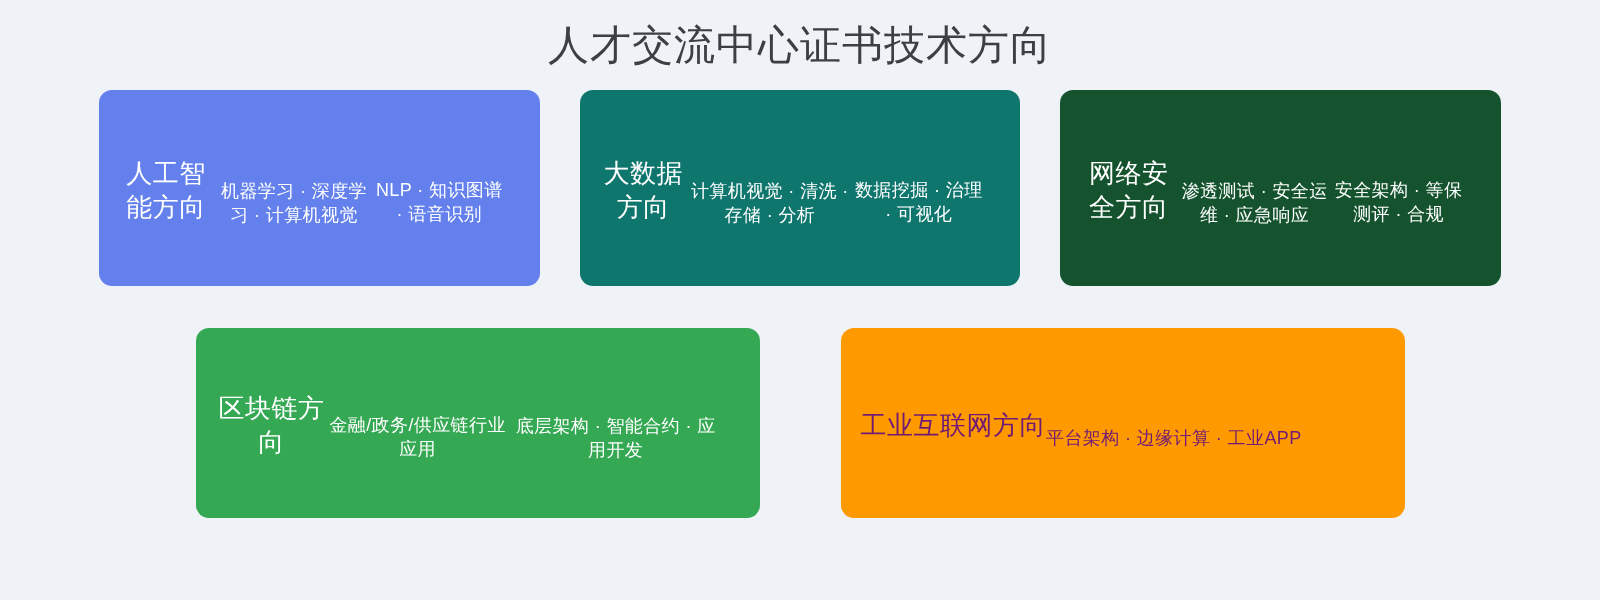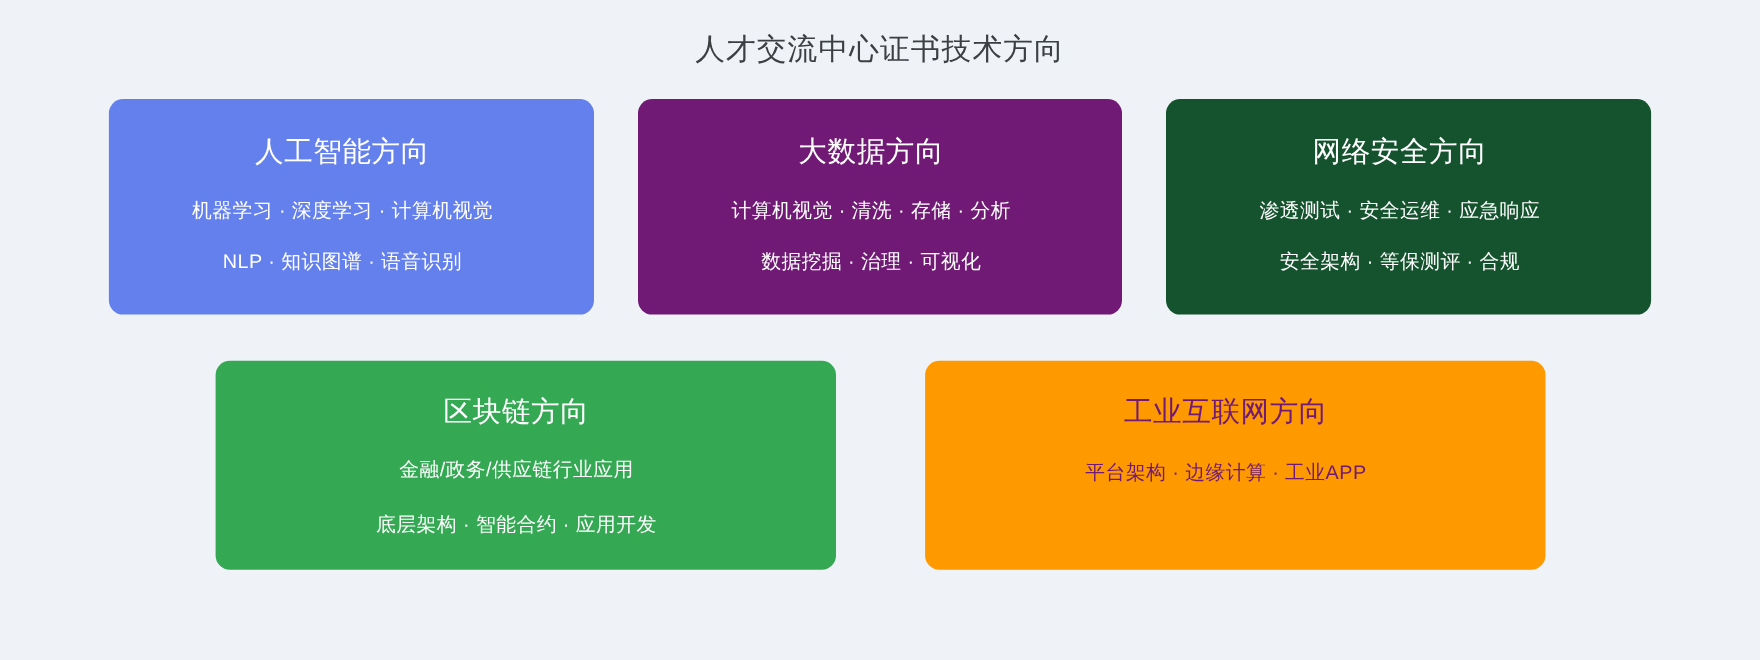--- a/index.html
+++ b/index.html
@@ -14,21 +14,21 @@
     overflow: hidden;
   }
   .page {
     position: relative;
     width: 1600px;
     height: 600px;
     box-sizing: border-box;
   }
   .page-title {
     text-align: center;
-    font-size: 27px;
+    font-size: 41px;
     font-weight: 400;
     color: #3c4043;
     letter-spacing: 1px;
     margin: 0;
     padding-top: 22px;
     line-height: 46px;
   }
   .rows {
     margin-top: 22px;
   }
@@ -45,21 +45,21 @@
     margin-top: 42px;
     gap: 81px;
   }
   .card {
     border-radius: 13px;
     box-sizing: border-box;
     color: #ffffff;
     text-align: center;
     padding: 30px 36px 26px 20px;
     display: flex;
-    flex-direction: column;
+    flex-direction: row;
     align-items: center;
   }
   .row-top .card {
     width: 441px;
     height: 196px;
   }
   .row-bottom .card {
     width: 564px;
     height: 190px;
     padding-top: 29px;
@@ -92,21 +92,21 @@
   <div class="rows">
 
     <div class="row row-top">
 
       <div class="card" style="background: rgb(99, 128, 236); color: rgb(255, 255, 255);">
         <div class="card-title">人工智能方向</div>
         <div class="card-line card-line-1">机器学习 · 深度学习 · 计算机视觉</div>
         <div class="card-line card-line-2">NLP · 知识图谱 · 语音识别</div>
       </div>
 
-      <div class="card" style="background: #701a75; color: rgb(255, 255, 255);">
+      <div class="card" style="background: #0f766e; color: rgb(255, 255, 255);">
         <div class="card-title">大数据方向</div>
         <div class="card-line card-line-1">计算机视觉 · 清洗 · 存储 · 分析</div>
         <div class="card-line card-line-2">数据挖掘 · 治理 · 可视化</div>
       </div>
 
       <div class="card" style="background: #14532d; color: rgb(255, 255, 255);">
         <div class="card-title">网络安全方向</div>
         <div class="card-line card-line-1">渗透测试 · 安全运维 · 应急响应</div>
         <div class="card-line card-line-2">安全架构 · 等保测评 · 合规</div>
       </div>

